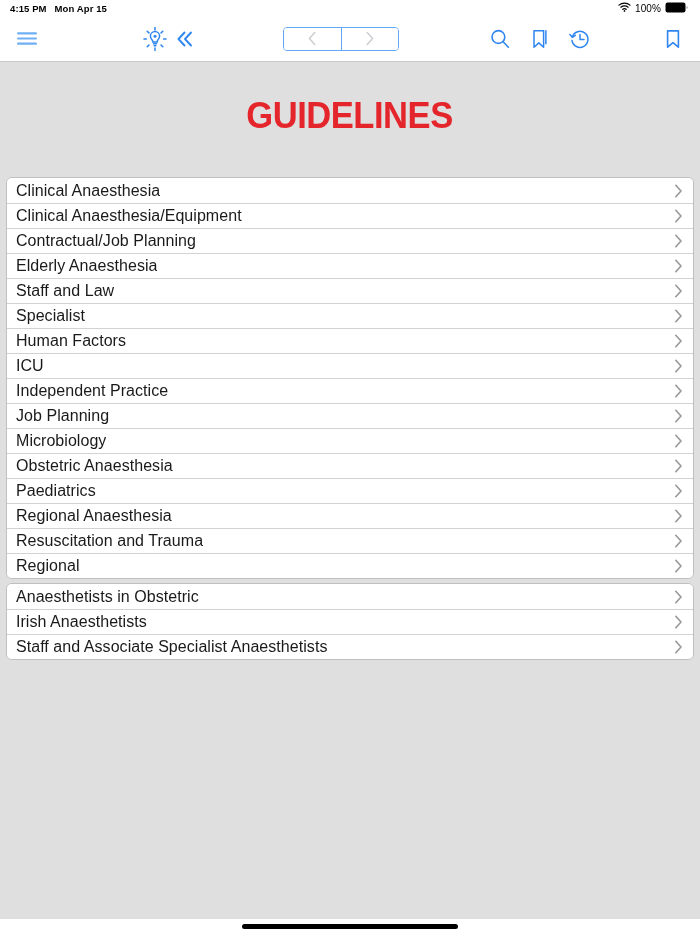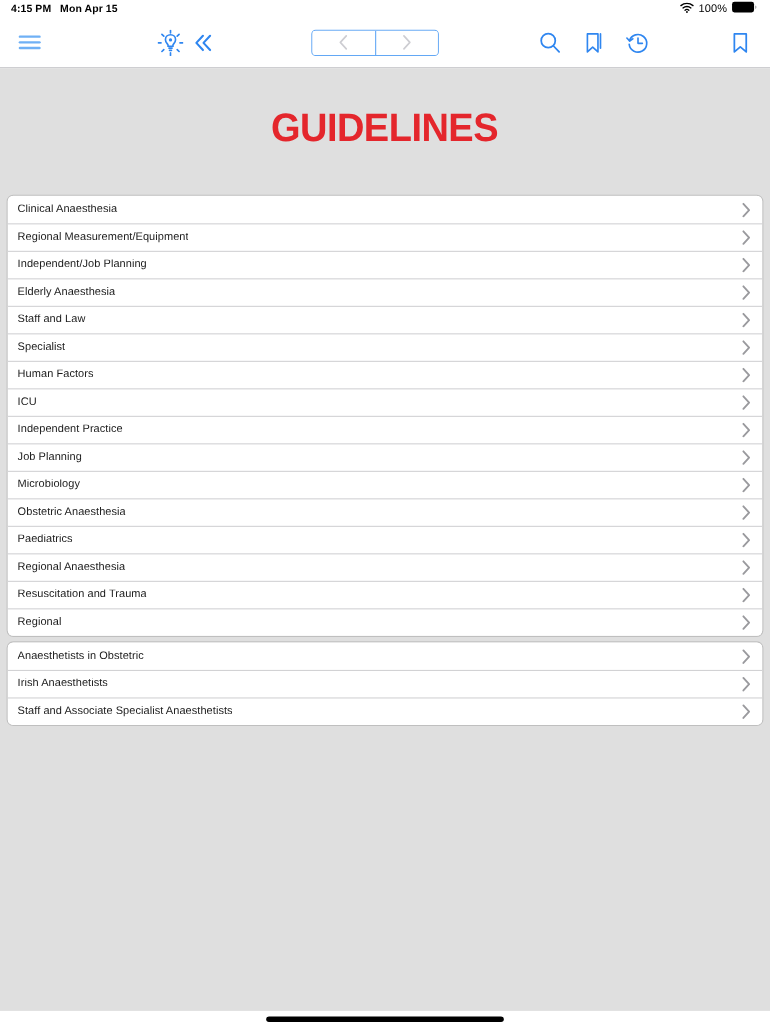--- a/index.html
+++ b/index.html
@@ -160,21 +160,21 @@
     display: flex;
     align-items: center;
     padding: 0 10px 0 9px;
     box-sizing: border-box;
     background: #ffffff;
     cursor: pointer;
     position: relative;
   }
   .list-row + .list-row { border-top: 1px solid #d2d2d4; }
   .row-label {
-    font-size: 10px;
+    font-size: 16px;
     color: #1a1a1a;
     line-height: 1;
     letter-spacing: 0.05px;
     white-space: nowrap;
     overflow: hidden;
     text-overflow: ellipsis;
   }
   .row-chevron {
     margin-left: auto;
     flex: 0 0 auto;
@@ -306,29 +306,29 @@
     <div class="list-group group-primary">
       <div class="list-row">
         <span class="row-label">Clinical Anaesthesia</span>
         <span class="row-chevron">
           <svg width="9" height="14" viewBox="0 0 9 14" fill="none">
               <path d="M1.8 1.3l5.2 5.7-5.2 5.7" stroke="#9a9a9e" stroke-width="1.7" stroke-linecap="round" stroke-linejoin="round"></path>
             </svg>
         </span>
       </div>
       <div class="list-row">
-        <span class="row-label">Regional Measurement/Equipment</span>
-        <span class="row-chevron">
-          <svg width="9" height="14" viewBox="0 0 9 14" fill="none">
-              <path d="M1.8 1.3l5.2 5.7-5.2 5.7" stroke="#9a9a9e" stroke-width="1.7" stroke-linecap="round" stroke-linejoin="round"></path>
-            </svg>
-        </span>
-      </div>
-      <div class="list-row">
-        <span class="row-label">Independent/Job Planning</span>
+        <span class="row-label">Clinical Anaesthesia/Equipment</span>
+        <span class="row-chevron">
+          <svg width="9" height="14" viewBox="0 0 9 14" fill="none">
+              <path d="M1.8 1.3l5.2 5.7-5.2 5.7" stroke="#9a9a9e" stroke-width="1.7" stroke-linecap="round" stroke-linejoin="round"></path>
+            </svg>
+        </span>
+      </div>
+      <div class="list-row">
+        <span class="row-label">Contractual/Job Planning</span>
         <span class="row-chevron">
           <svg width="9" height="14" viewBox="0 0 9 14" fill="none">
               <path d="M1.8 1.3l5.2 5.7-5.2 5.7" stroke="#9a9a9e" stroke-width="1.7" stroke-linecap="round" stroke-linejoin="round"></path>
             </svg>
         </span>
       </div>
       <div class="list-row">
         <span class="row-label">Elderly Anaesthesia</span>
         <span class="row-chevron">
           <svg width="9" height="14" viewBox="0 0 9 14" fill="none">

